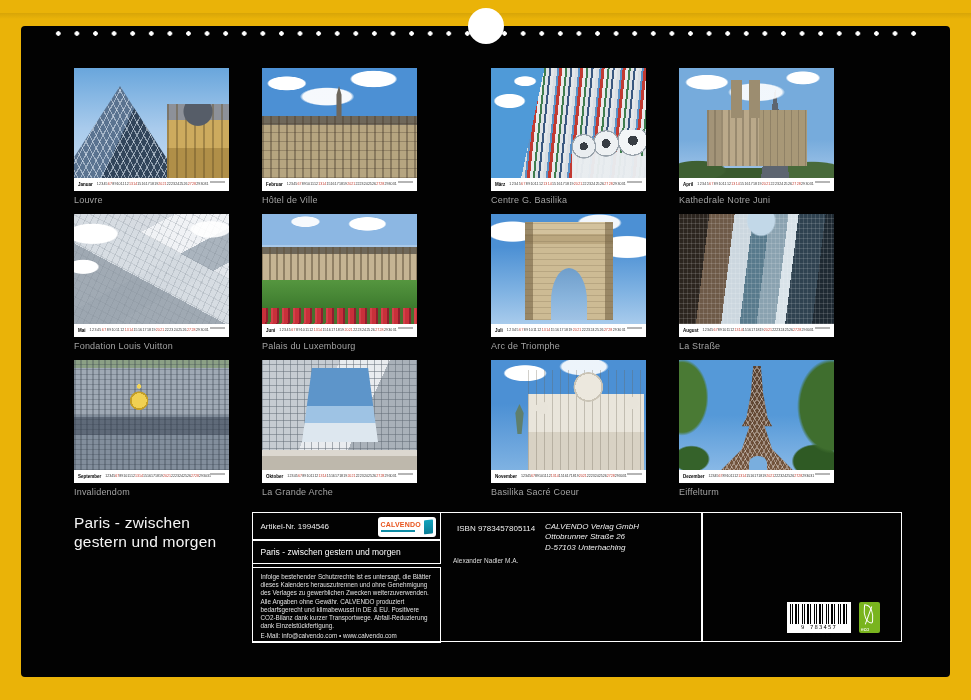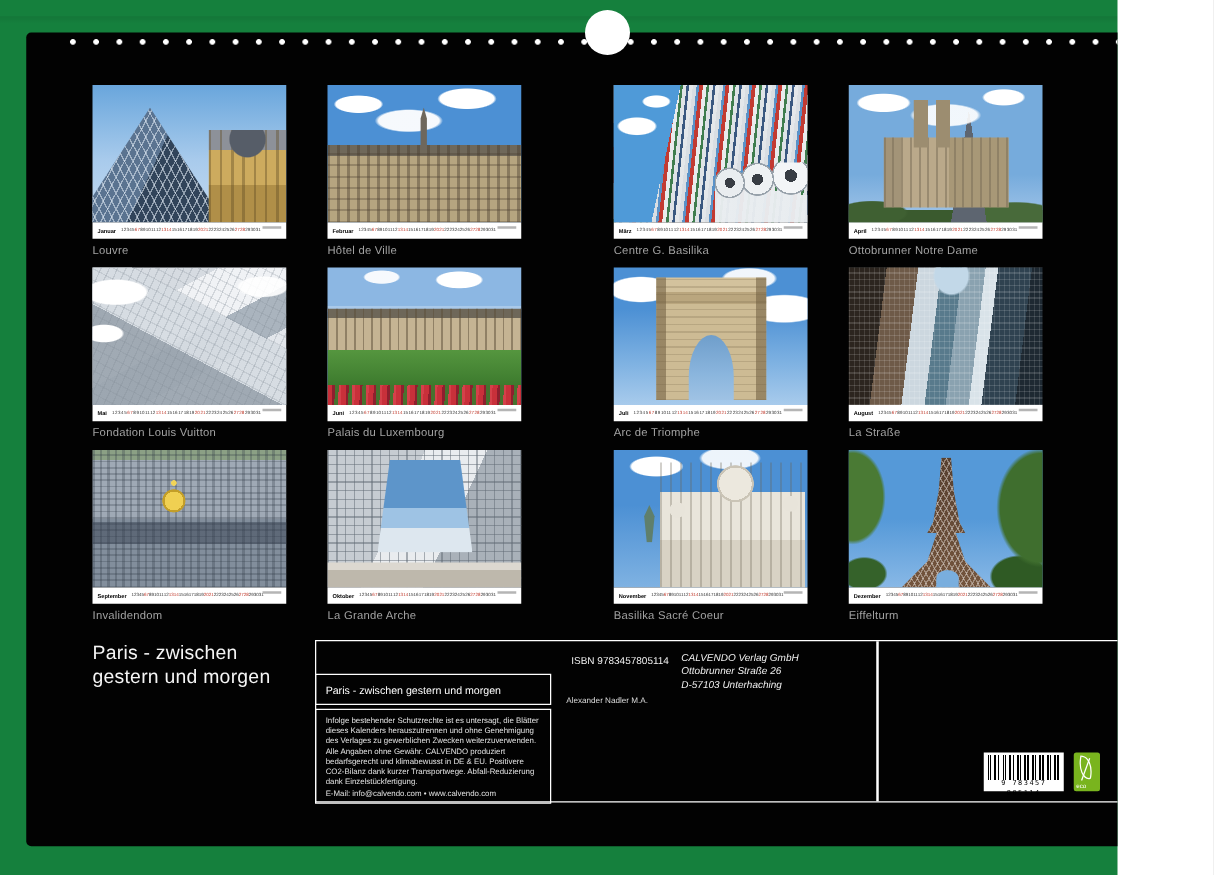--- a/index.html
+++ b/index.html
@@ -1,16 +1,16 @@
 <!DOCTYPE html>
 <html><head>
 <meta charset="utf-8">
 <style>
   html,body{margin:0;padding:0;background:#fff;}
-  .stage{position:relative;width:894px;height:700px;background:#15803d;overflow:hidden;
+  .stage{position:relative;width:971px;height:700px;background:#eab308;overflow:hidden;
          font-family:"Liberation Sans",sans-serif;}
   .top-shadow{position:absolute;left:0;top:13px;width:100%;height:6px;
               background:linear-gradient(180deg,rgba(0,0,0,.08),rgba(0,0,0,0));}
   
   .sheet{position:absolute;left:21px;top:26px;width:929px;height:651px;background:#020202;border-radius:4px;}
   .binding{position:absolute;left:28px;right:28px;top:3px;height:9px;
            background-image:radial-gradient(circle 2.2px at center,#fff 2px,rgba(255,255,255,0) 2.5px);
            background-size:18.6px 9px;background-repeat:repeat-x;background-position:0 50%;}
   .notch{position:absolute;left:447px;top:-18px;width:36px;height:36px;border-radius:50%;background:#fff;}
   
@@ -343,21 +343,21 @@
               <span class="day">25</span>
               <span class="day">26</span>
               <span class="day wk">27</span>
               <span class="day wk">28</span>
               <span class="day">29</span>
               <span class="day">30</span>
               <span class="day">31</span>
             </span>
       <span class="credit"></span>
     </div>
-    <figcaption class="caption">Ottobrunner Notre Dame</figcaption>
+    <figcaption class="caption">Kathedrale Notre Juni</figcaption>
   </figure>
 
   <figure class="thumb">
     <div class="photo p-vuitton"></div>
     <div class="strip">
       <span class="month">Mai</span>
       <span class="days">
               <span class="day">1</span>
               <span class="day">2</span>
               <span class="day">3</span>
@@ -686,20 +686,30 @@
             </span>
       <span class="credit"></span>
     </div>
     <figcaption class="caption">Eiffelturm</figcaption>
   </figure>
 </div>
 
     <div class="side-title">Paris - zwischen gestern und morgen</div>
 
     <div class="infobox">
+      <div class="ib-cell ib-artikel">
+        <span class="art-no">Artikel-Nr. 1994546</span>
+        <span class="logo">
+          <span class="logo-col">
+            <span class="logo-text">CALVENDO</span>
+            <span class="logo-tag"></span>
+          </span>
+          <span class="logo-book"></span>
+        </span>
+      </div>
       <div class="ib-cell ib-title">
         <span>Paris - zwischen gestern und morgen</span>
       </div>
       <div class="ib-cell ib-legal">
         <div>Infolge bestehender Schutzrechte ist es untersagt, die Blätter dieses Kalenders herauszutrennen und ohne Genehmigung des Verlages zu gewerblichen Zwecken weiterzuverwenden. Alle Angaben ohne Gewähr. CALVENDO produziert bedarfsgerecht und klimabewusst in DE &amp; EU. Positivere CO2-Bilanz dank kurzer Transportwege. Abfall-Reduzierung dank Einzelstückfertigung.</div>
         <div class="contact">E-Mail: info@calvendo.com • www.calvendo.com</div>
       </div>
 
       <div class="ib-isbn">ISBN 9783457805114</div>
       <div class="ib-publisher">

